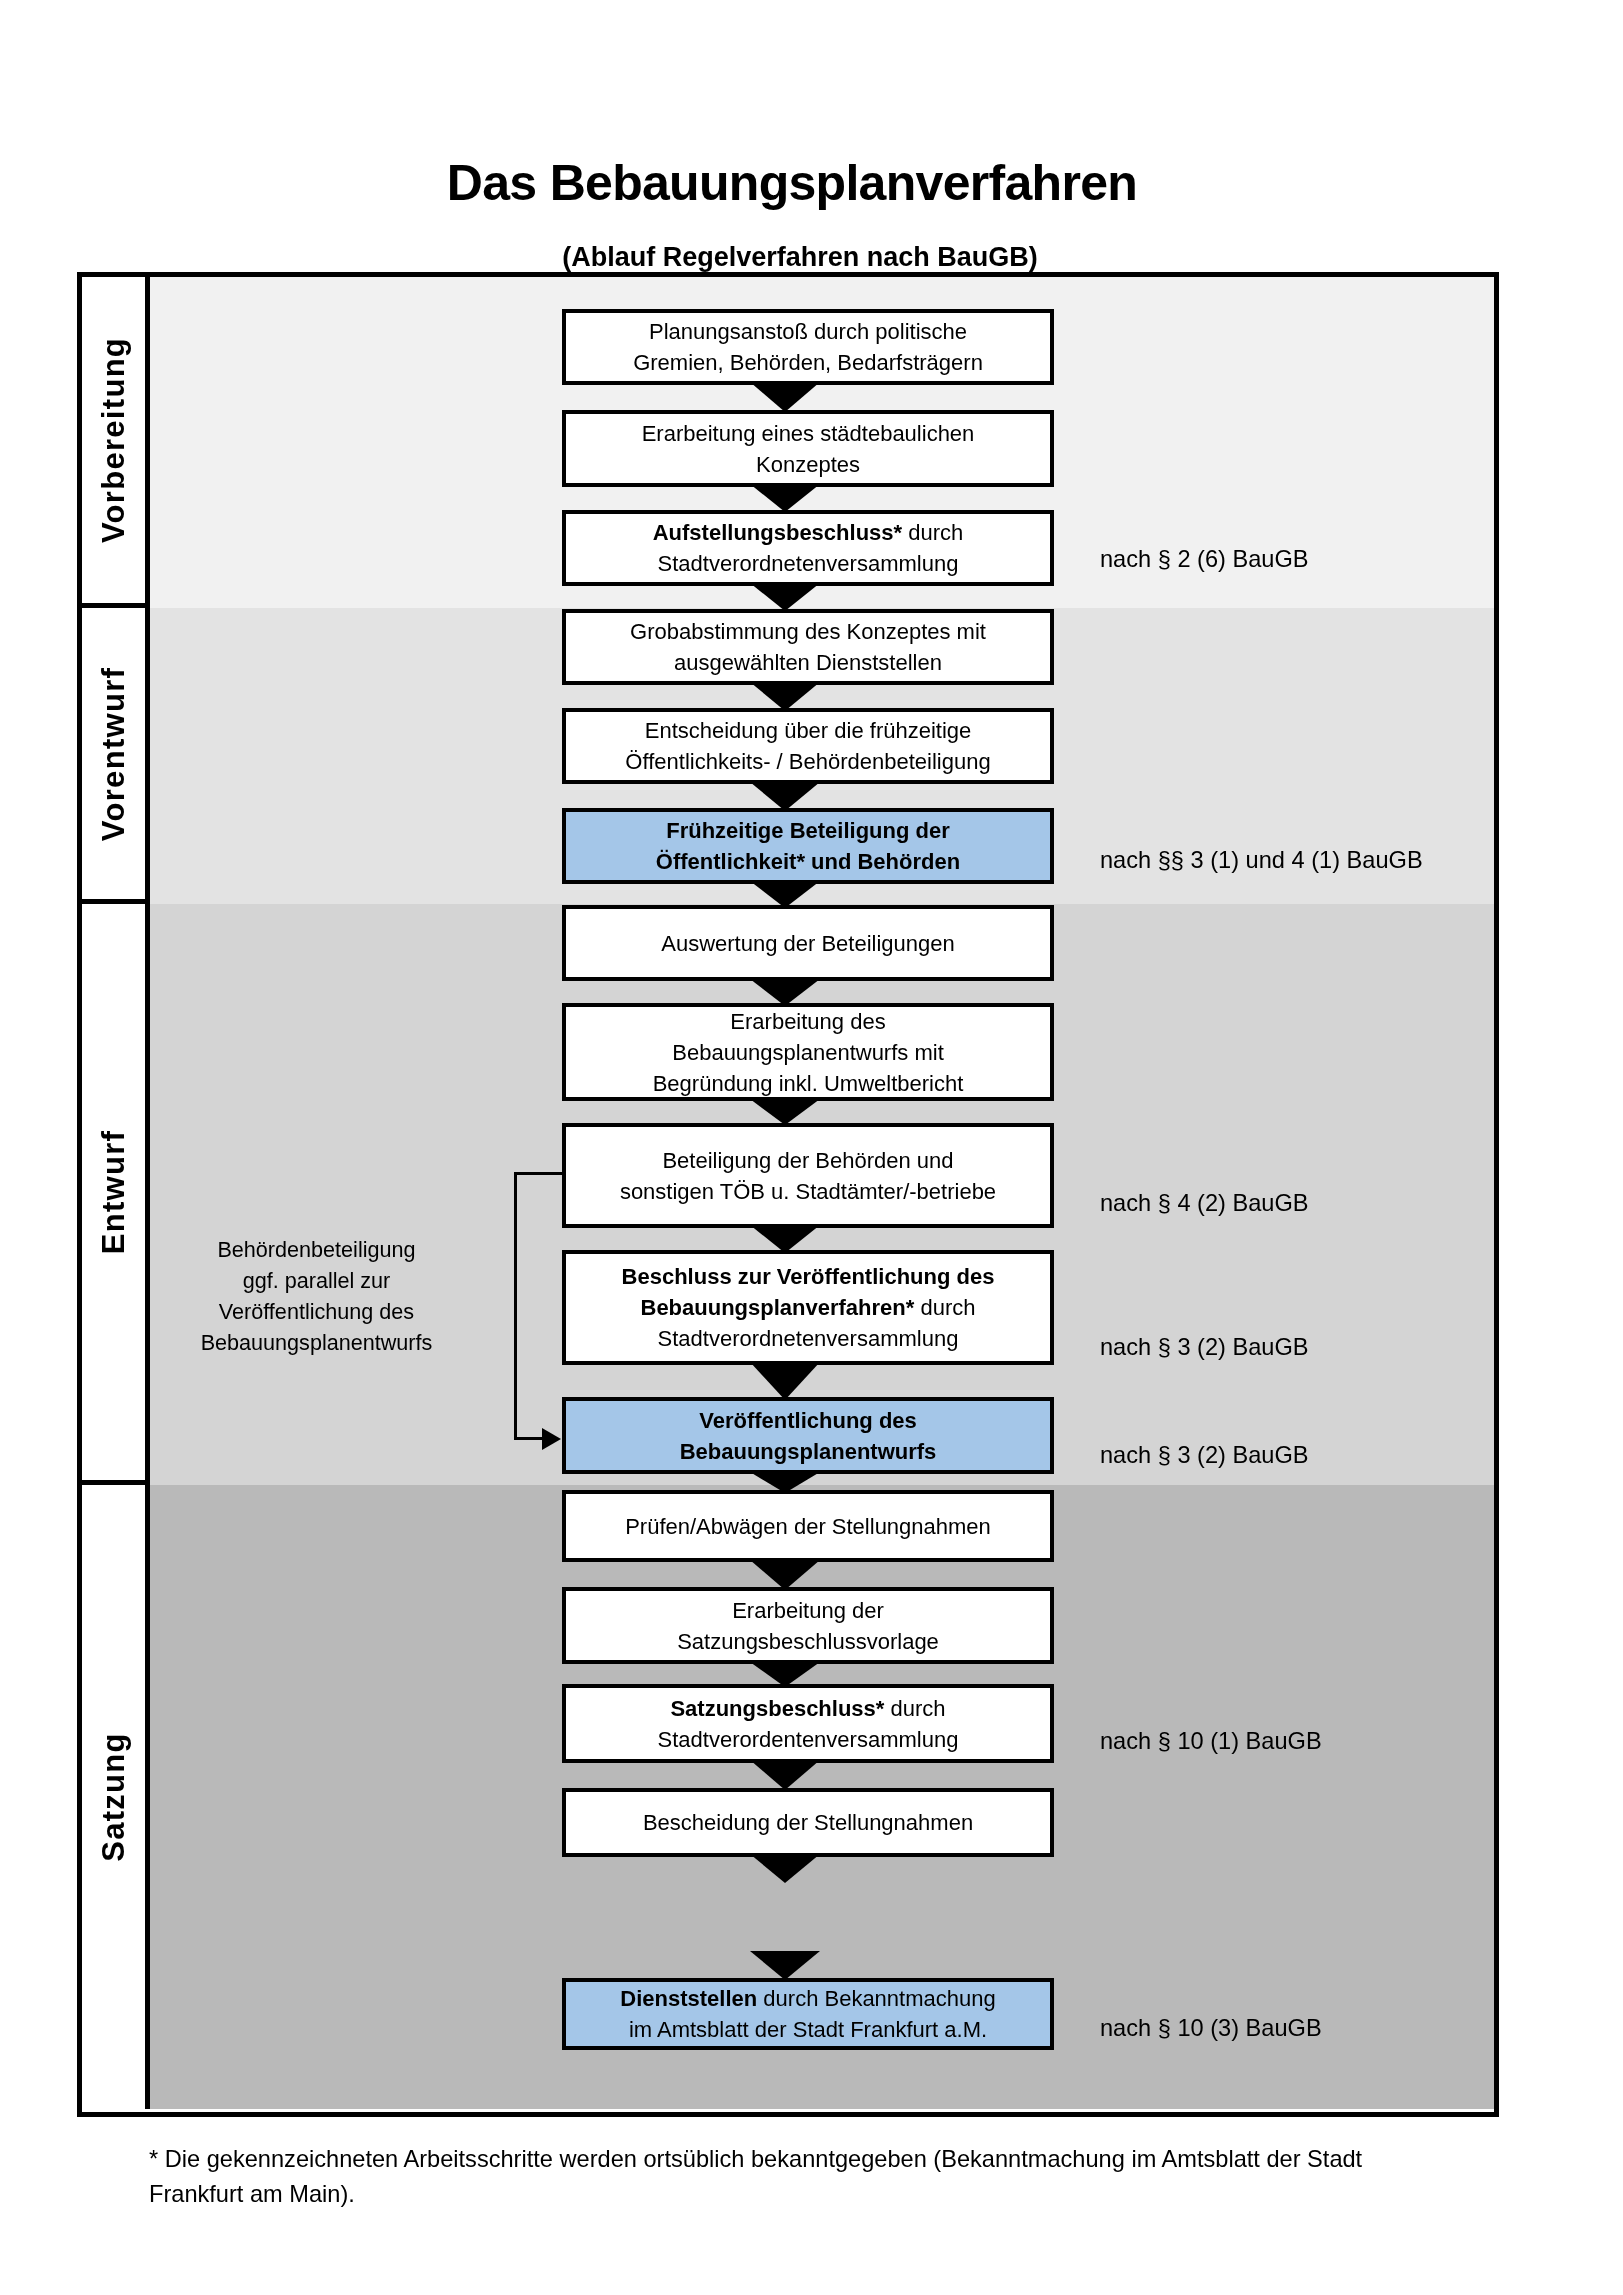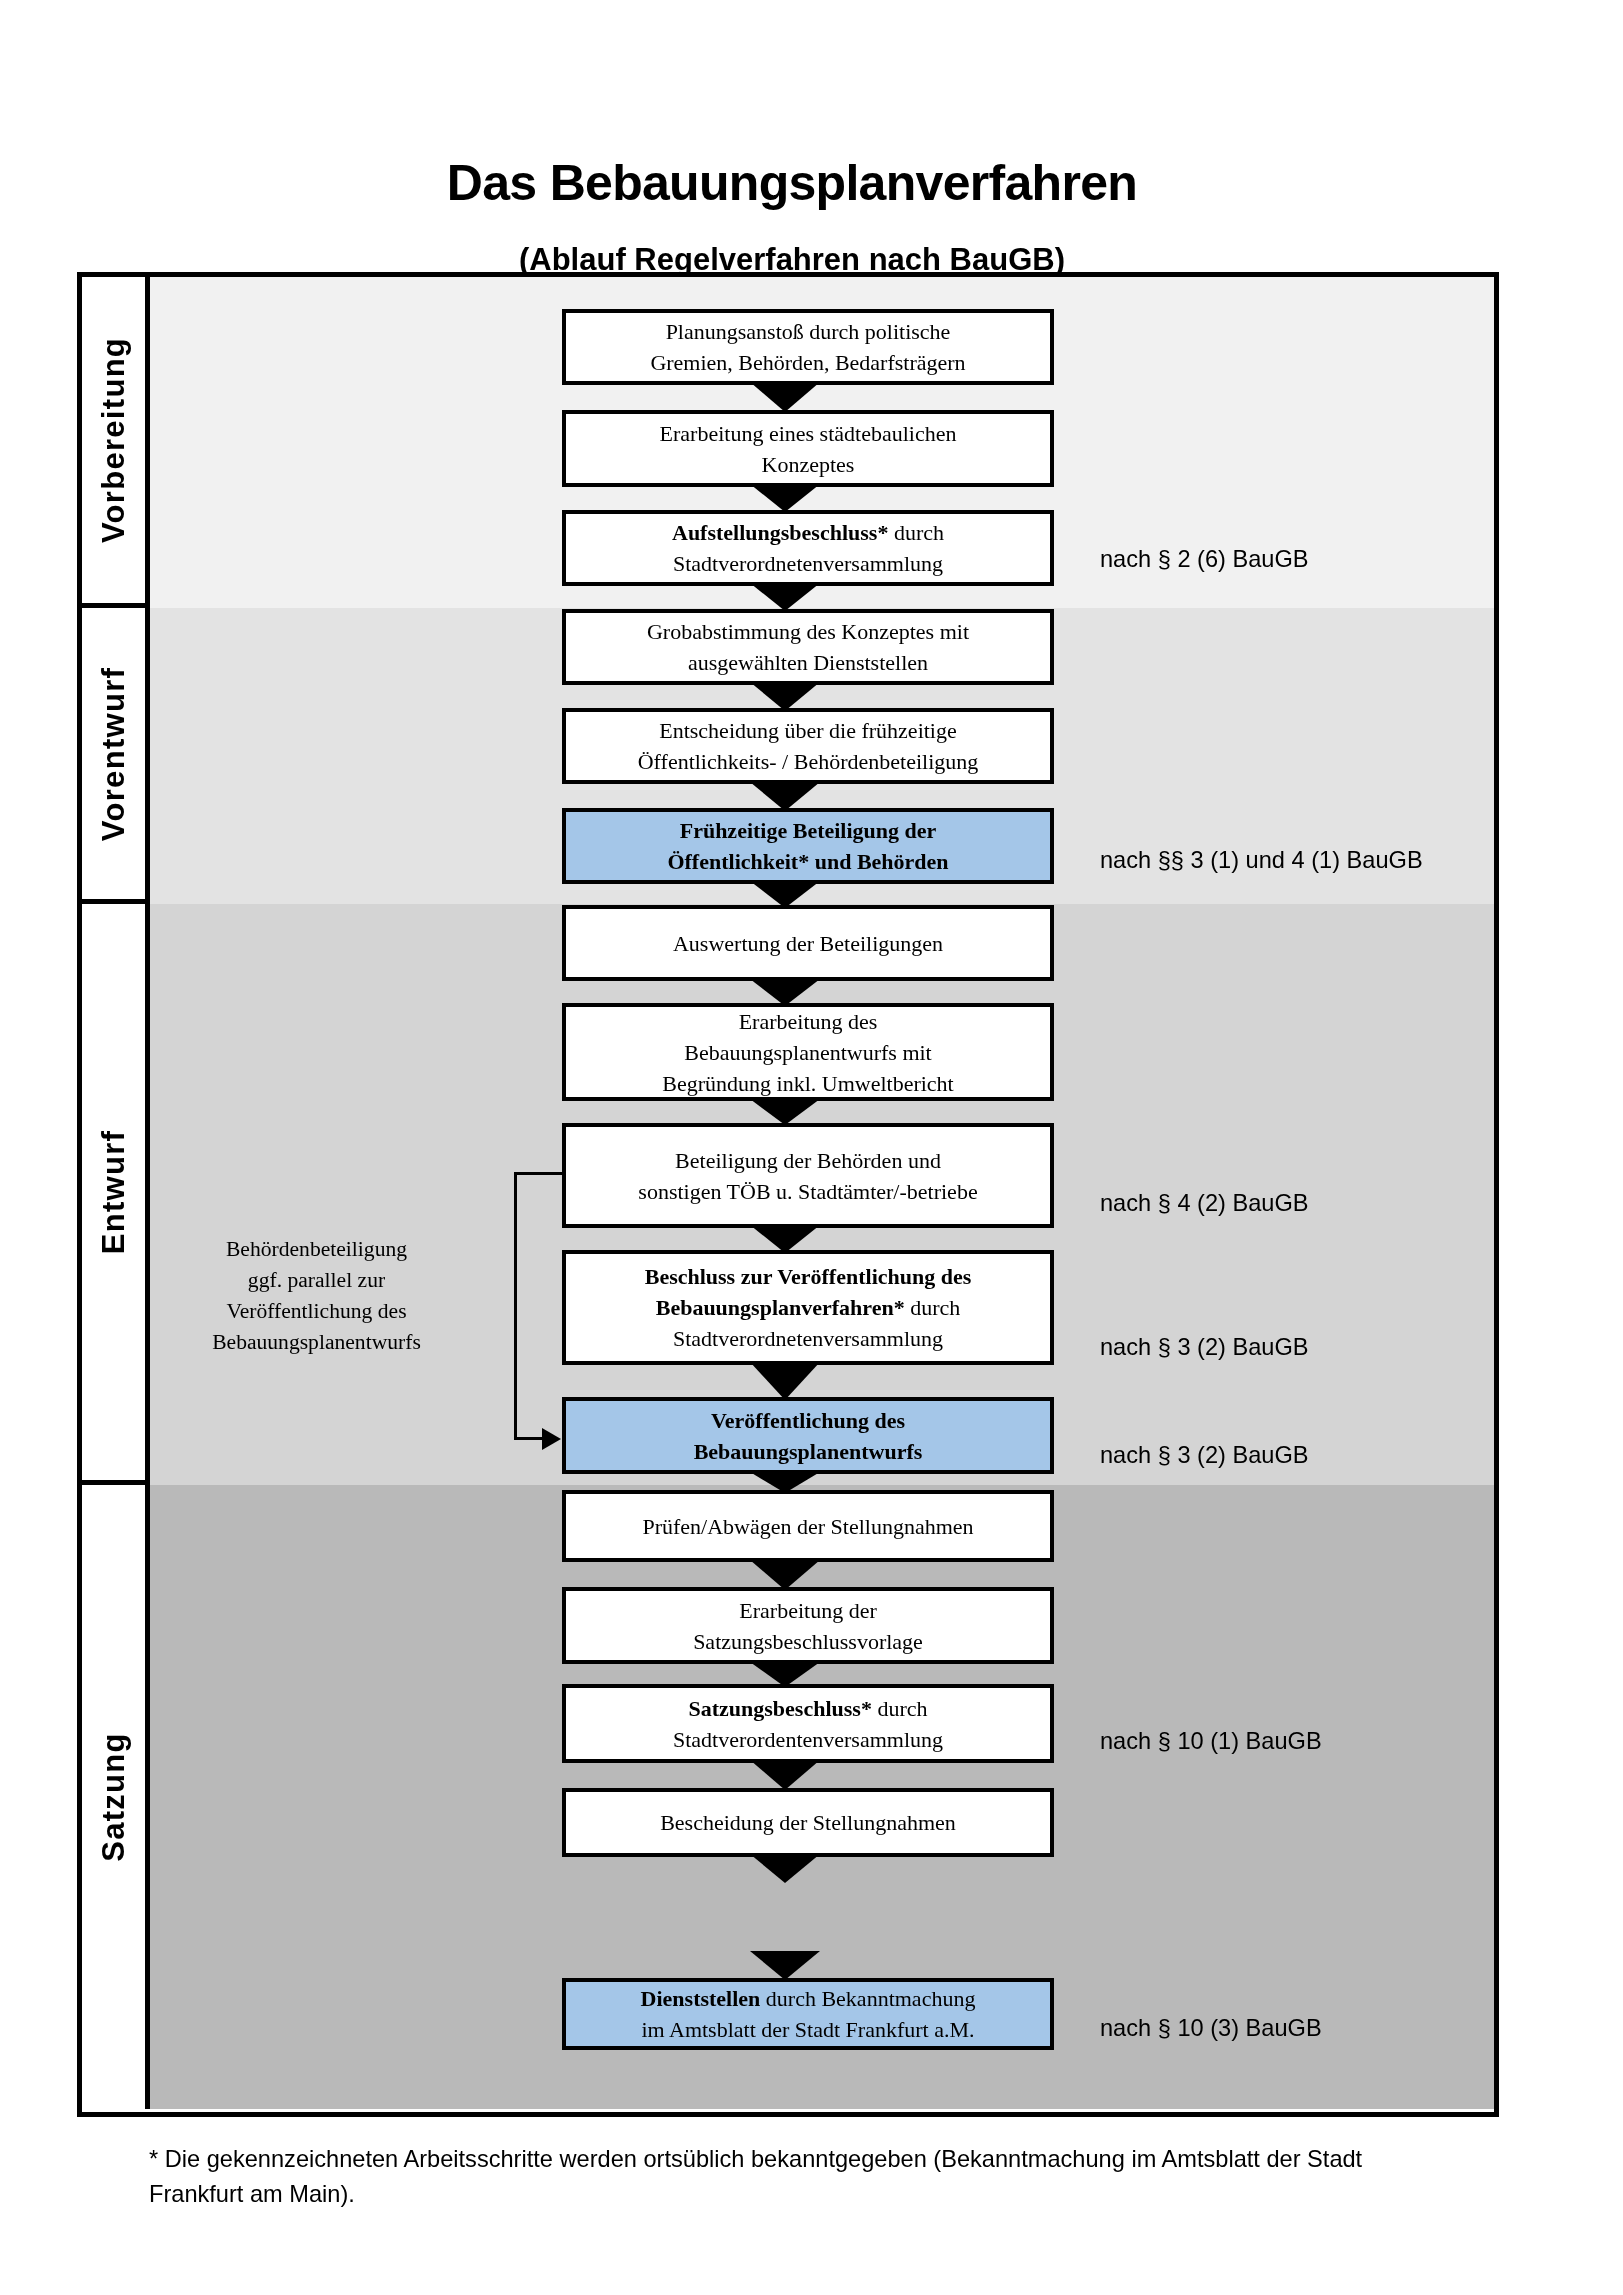--- a/index.html
+++ b/index.html
@@ -1,38 +1,38 @@
 <!DOCTYPE html>
 <html style="font-size:10.5px"><head>
 <meta charset="utf-8">
 <style>
   html,body{margin:0;padding:0;background:#ffffff;}
   #page{position:relative;width:1623px;height:2295px;background:#ffffff;
         font-family:"Liberation Sans", sans-serif;color:#000;overflow:hidden;}
 
   .title{position:absolute;left:0;top:154px;width:1584px;text-align:center;
          font-size:50px;font-weight:bold;letter-spacing:-0.7px;}
-  .subtitle{position:absolute;left:0;top:242px;width:1584px;text-align:center;
-            font-size:31px;font-weight:bold;}
+  .subtitle{position:absolute;left:8px;top:242px;width:1584px;text-align:center;
+            font-size:27px;font-weight:bold;}
 
   .frame{position:absolute;left:77px;top:272px;width:1422px;height:1845px;
          border:5.9px solid #000;box-sizing:border-box;}
   .section{position:absolute;left:0;width:100%;display:flex;}
   .label-cell{width:68px;box-sizing:border-box;background:#ffffff;
               border-right:5.9px solid #000;position:relative;flex:none;}
   .label-cell.withline{border-bottom:5.9px solid #000;}
   .vlabel{position:absolute;left:50%;top:50%;
           transform:translate(-50%,-50%) rotate(-90deg);
           white-space:nowrap;font-size:31px;font-weight:bold;letter-spacing:1.3px;}
   .content{flex:1;}
 
   .box{position:absolute;left:562px;width:492px;box-sizing:border-box;
        border:4.6px solid #000;background:#ffffff;display:flex;flex-direction:column;
        justify-content:center;align-items:center;text-align:center;z-index:3;}
-  .line{font-size:22px;line-height:31px;white-space:nowrap;font-family:Liberation Serif, serif;}
+  .line{font-size:22px;line-height:31px;white-space:nowrap;}
   .seg.b{font-weight:bold;}
 
   .arrow{position:absolute;width:0;height:0;z-index:2;
          border-left:35px solid transparent;border-right:35px solid transparent;
          border-top:30px solid #000;left:750px;}
 
   .anno{position:absolute;left:1100px;font-size:23.6px;line-height:33px;white-space:nowrap;z-index:3;}
 
   .sidenote{position:absolute;left:189px;top:1234px;width:255px;text-align:center;z-index:3;}
   .sidenote .line{font-size:21.6px;line-height:31px;}

